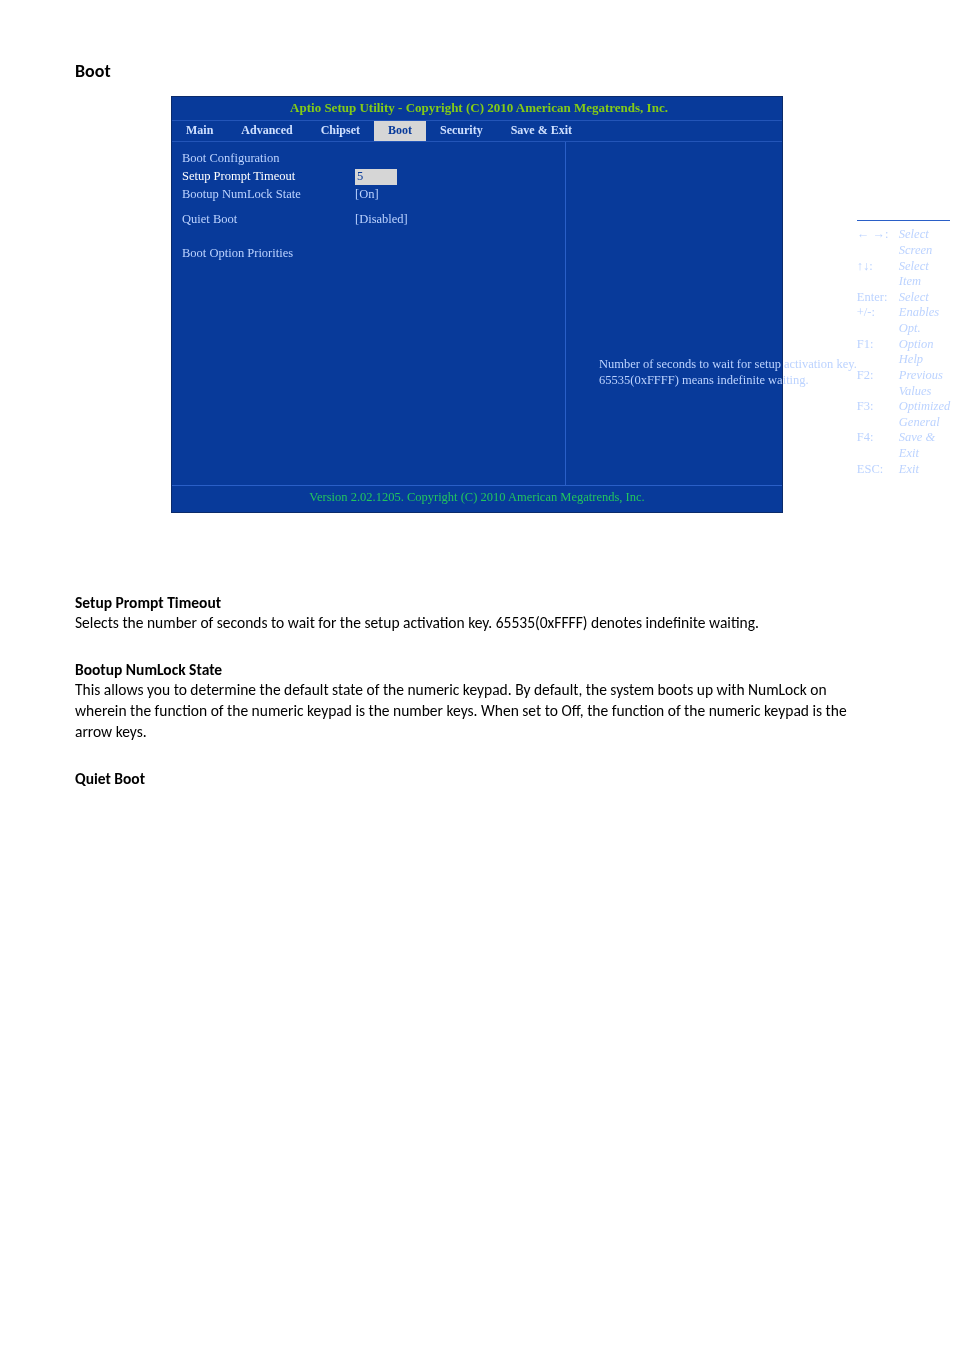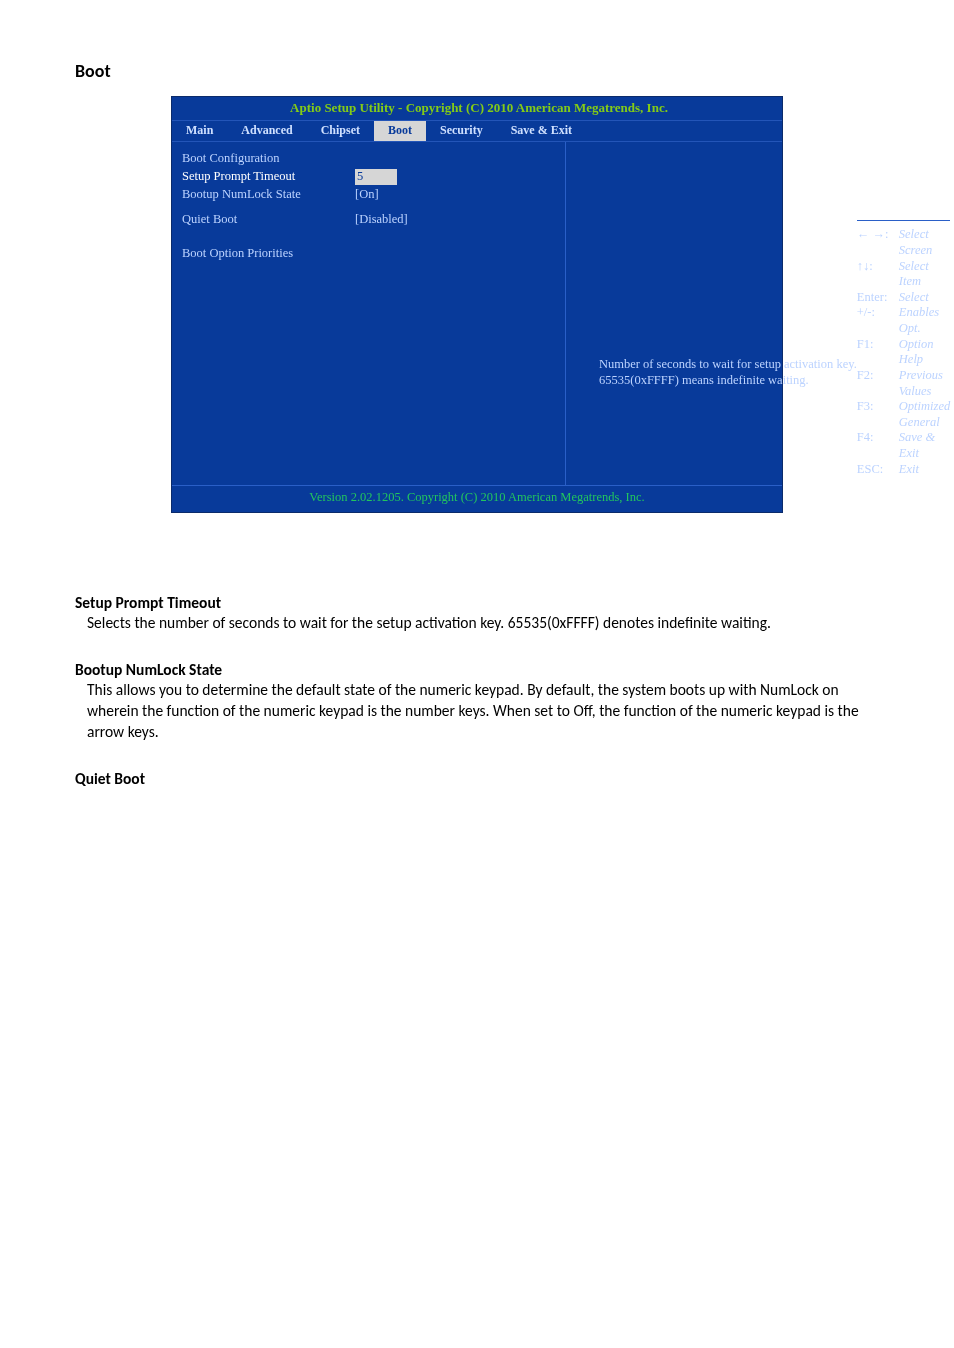--- a/index.html
+++ b/index.html
@@ -113,21 +113,20 @@
   }
   .desc-block { margin-bottom: 26px; }
   .desc-heading {
     font-weight: bold;
     font-size: 15.5px;
     margin-bottom: 1px;
   }
   .desc-text {
     font-size: 15.5px;
     line-height: 1.35;
-    margin-left: 12px;
   }
 </style>
 </head>
 <body>
 
 <div class="page">
 
   <div class="section-heading">Boot</div>
 
   <div class="bios-box">

